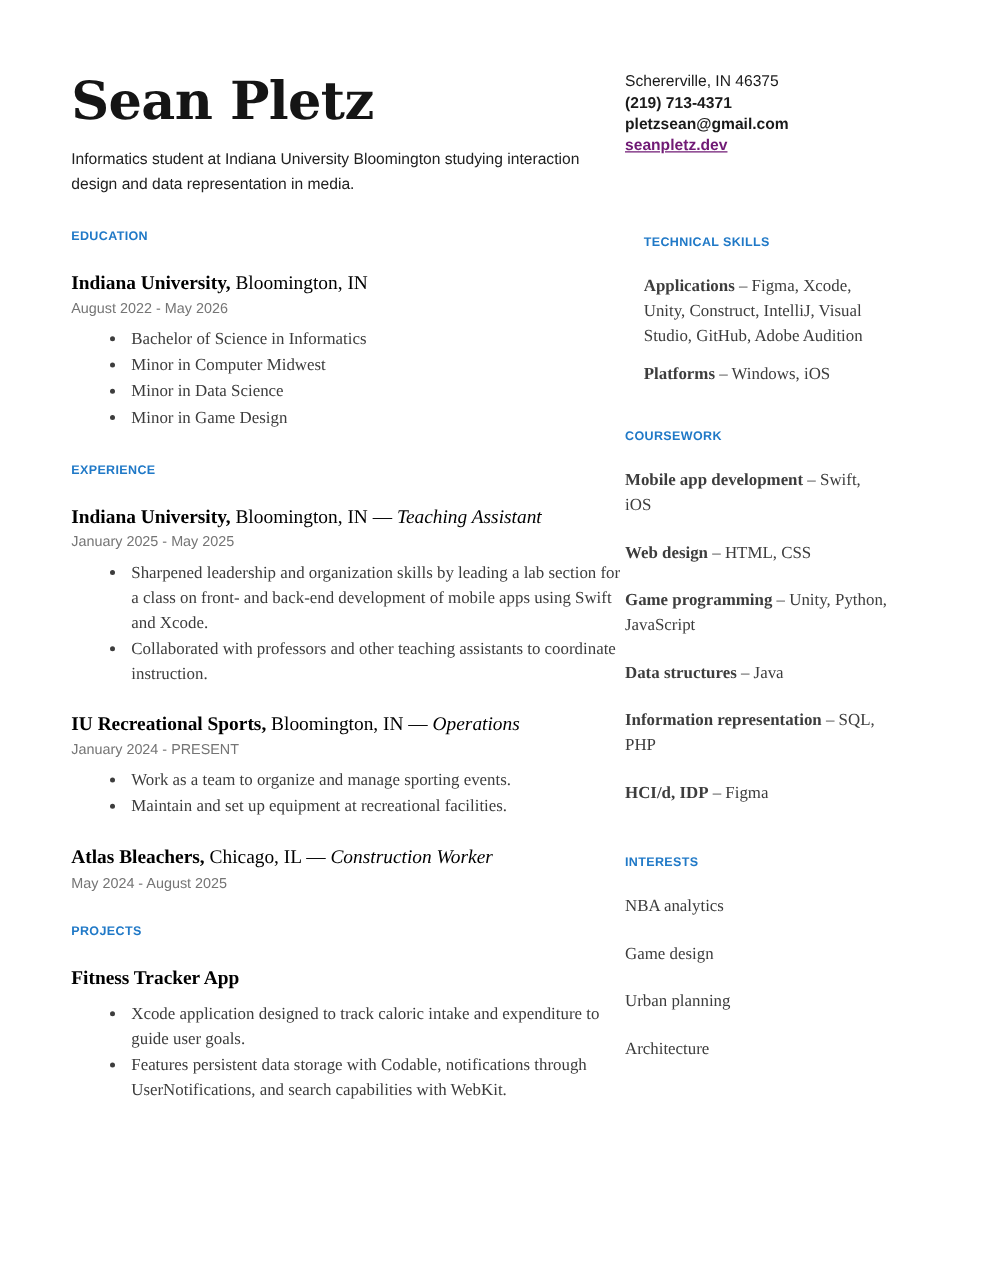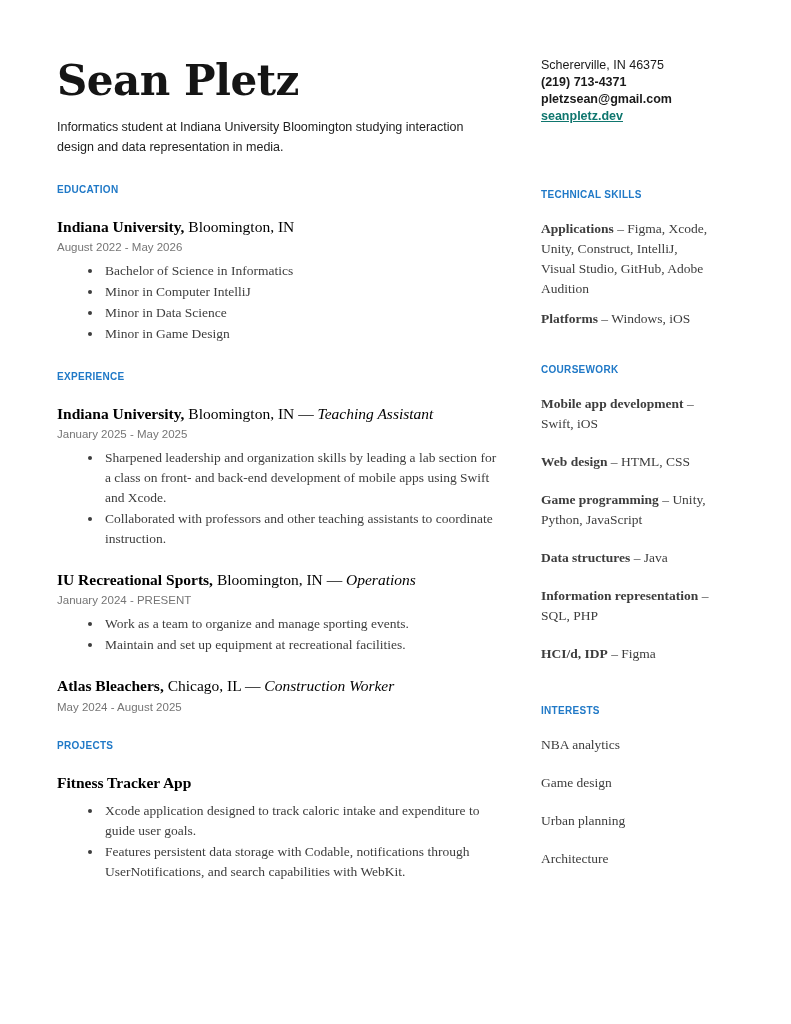--- a/index.html
+++ b/index.html
@@ -4,21 +4,21 @@
 <style>
   * { box-sizing: border-box; }
   html, body { margin: 0; padding: 0; }
   body {
     width: 791px; height: 1024px;
     background: #ffffff;
     font-family: "Liberation Sans", sans-serif;
     overflow: hidden;
     -webkit-font-smoothing: antialiased;
   }
-  .page { display: flex; gap: 41px; padding: 57px 80px 0 57px; width: 791px; }
+  .page { display: flex; padding: 57px 80px 0 57px; width: 791px; }
   .col-left { flex: 0 0 443px; max-width: 443px; }
   .col-right { flex: 1; min-width: 0; }
 
   
   h1.name {
     font-family: "DejaVu Serif", serif;
     font-weight: 700; font-size: 42px; line-height: 1.15;
     color: #151515; margin: 0; letter-spacing: -0.5px;
   }
   .subtitle { margin: 13px 0 0; font-size: 12.5px; line-height: 1.55; color: #212121; }
@@ -37,24 +37,24 @@
   ul.bullets { margin: 8px 0 0; padding: 0 0 0 46px; list-style: disc; }
   ul.bullets li {
     font-family: "Liberation Serif", serif;
     font-size: 13.5px; line-height: 20px; color: #3d3d3d;
     margin-bottom: 1px; padding-left: 2px;
   }
 
   
   .contact { font-size: 12.5px; line-height: 17px; color: #1a1a1a; }
   .bold { font-weight: 700; }
-  a.site { color: #0f766e; font-weight: 700; text-decoration: underline; cursor: pointer; }
+  a.site { color: #701a75; font-weight: 700; text-decoration: underline; cursor: pointer; }
 
   .rsection { margin-top: 34px; }
-  .rsection.first { margin-top: 63px; }
+  .rsection.first { margin-top: 63px; margin-left: 15px; }
   .rsection.interests-gap { margin-top: 40px; }
   .rsection .section-heading { margin-bottom: 18px; }
   .skill, .course, .interest {
     font-family: "Liberation Serif", serif;
     font-size: 13.5px; line-height: 20px; color: #3d3d3d;
   }
   .skill { margin: 0 0 10px; }
   .course { margin: 0 0 18px; }
   .interest { margin: 0 0 18px; }
 </style>
@@ -68,21 +68,21 @@
     <h1 class="name">Sean Pletz</h1>
     <p class="subtitle">Informatics student at Indiana University Bloomington studying interaction design and data representation in media.</p>
 
     <section class="section">
       <div class="section-heading">EDUCATION</div>
       <div class="entry">
         <div class="entry-title"><span class="org">Indiana University,</span><span> Bloomington, IN</span></div>
         <div class="entry-dates">August 2022 - May 2026</div>
         <ul class="bullets">
           <li>Bachelor of Science in Informatics</li>
-          <li>Minor in Computer IntelliJ</li>
+          <li>Minor in Computer Midwest</li>
           <li>Minor in Data Science</li>
           <li>Minor in Game Design</li>
         </ul>
       </div>
     </section>
 
     <section class="section">
       <div class="section-heading">EXPERIENCE</div>
 
       <div class="entry">

